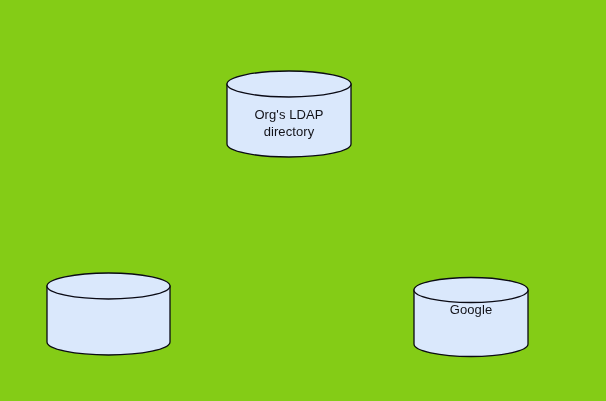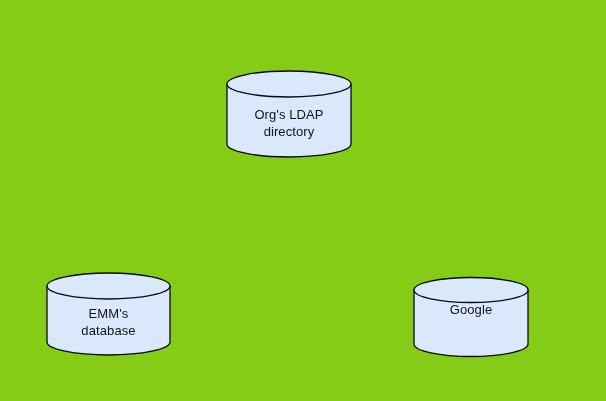--- a/index.html
+++ b/index.html
@@ -62,22 +62,20 @@
     </svg>
     <div class="cyl-label" id="label-ldap">Org's LDAP
 directory</div>
   </div>
 
   <div class="cylinder" id="node-emm">
     <svg class="cyl-svg" viewBox="0 0 125 84" preserveAspectRatio="none">
       <path d="M1,14 L1,70 A61.5,13 0 0 0 124,70 L124,14 Z" fill="#dae8fc" stroke="#0a0a14" stroke-width="1.3" stroke-linejoin="round"></path>
       <ellipse cx="62.5" cy="14" rx="61.5" ry="13" fill="#dae8fc" stroke="#0a0a14" stroke-width="1.3"></ellipse>
     </svg>
-    <div class="cyl-label" id="label-emm">EMM's
-database</div>
   </div>
 
   <div class="cylinder" id="node-google">
     <svg class="cyl-svg" viewBox="0 0 116 80" preserveAspectRatio="none">
       <path d="M1,13 L1,67 A57,12.5 0 0 0 115,67 L115,13 Z" fill="#dae8fc" stroke="#0a0a14" stroke-width="1.3" stroke-linejoin="round"></path>
       <ellipse cx="58" cy="13" rx="57" ry="12.5" fill="#dae8fc" stroke="#0a0a14" stroke-width="1.3"></ellipse>
     </svg>
     <div class="cyl-label" id="label-google">Google</div>
   </div>
 

